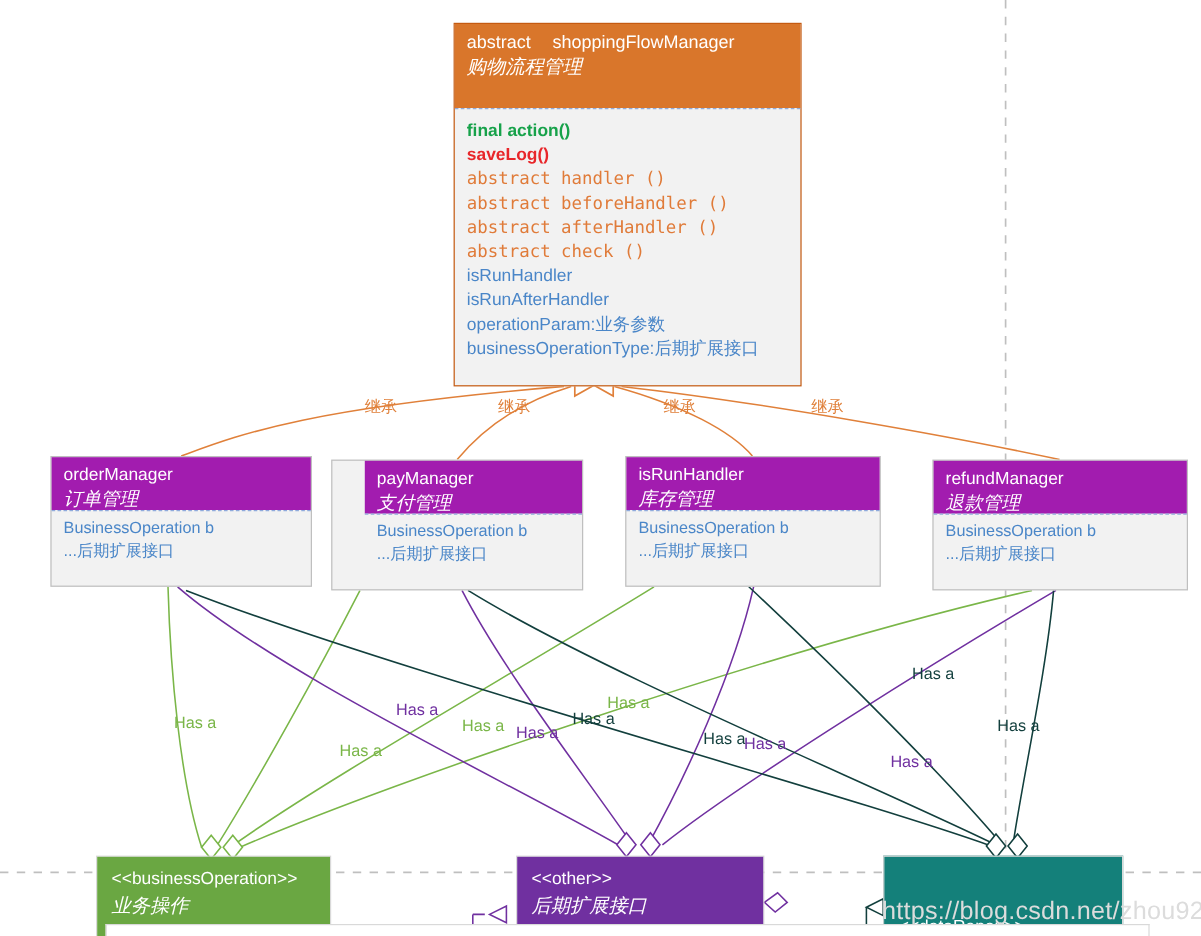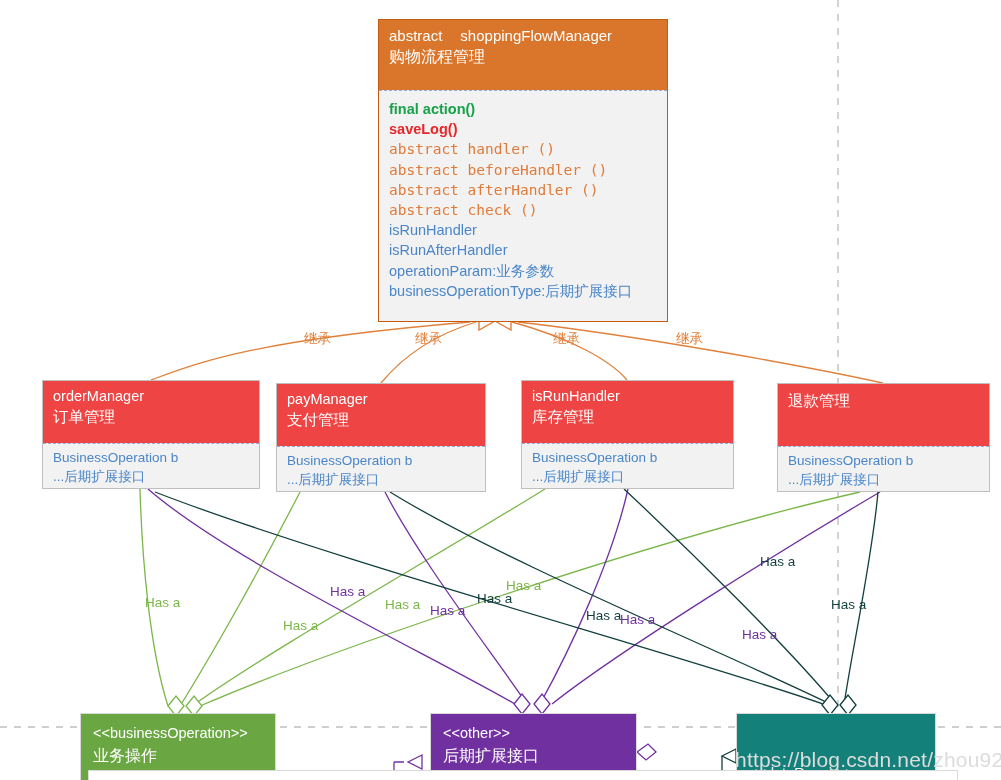--- a/index.html
+++ b/index.html
@@ -8,47 +8,47 @@
     width:1001px;height:780px;position:relative;overflow:hidden;
     font-family:"Liberation Sans","DejaVu Sans",sans-serif;
   }
   #canvas{position:absolute;left:0;top:0;width:1001px;height:780px;}
   svg.layer{position:absolute;left:0;top:0;width:1001px;height:780px;pointer-events:none;}
 
   
   .cbox{position:absolute;box-sizing:border-box;}
   .cbox .hdr{box-sizing:border-box;padding:6px 10px 5px 10px;}
   .cbox .hdr .l1{font-size:15px;line-height:20px;white-space:nowrap;}
-  .cbox .hdr .l2{font-size:16px;line-height:22px;white-space:nowrap;}
+  .cbox .hdr .l2{font-size:16px;line-height:22px;white-space:nowrap;font-style:italic;}
   .cbox .body{box-sizing:border-box;padding:6px 10px 6px 10px;}
   .cbox .body .r{font-size:14px;line-height:20px;white-space:nowrap;}
 
   
   #root-class{left:350px;top:19px;width:290px;height:303px;
      border:1px solid #c55a11;background:#f2f2f2;margin-left:28px;}
   #root-class .hdr{background:#d9762b;height:70px;border-bottom:none;}
   #root-class .hdr .l1,#root-class .hdr .l2{color:#ffffff;}
   #root-class .hdr .l1 .kw{margin-right:18px;}
   #root-class .body{border-top:1px dashed #8faadc;height:231px;padding-top:8px;}
   #root-class .body .r{font-size:14.5px;line-height:20.2px;}
   .m-green{color:#17a24a;font-weight:bold;}
   .m-red{color:#e8262a;font-weight:bold;}
   .m-orange{color:#e07b39;font-family:"DejaVu Sans Mono","Liberation Mono",monospace;font-size:13.5px;}
   .m-blue{color:#4a86c8;}
 
   
   .mgr{border:1px solid #bfbfbf;background:#f2f2f2;}
-  .mgr .hdr{background:#ef4444;height:62px;}
+  .mgr .hdr{background:#a21caf;height:44px;}
   .mgr .hdr .l1{color:#ffffff;font-size:14.5px;line-height:19px;}
   .mgr .hdr .l2{color:#ffffff;font-size:15.5px;line-height:21px;}
   .mgr .body{border-top:1px dashed #8faadc;height:48px;padding-top:4px;}
   .mgr .body .r{color:#4a86c8;font-size:13.5px;line-height:19px;}
 
   #mgr-order {left:42px; top:380px; width:218px; height:109px;}
-  #mgr-pay   {left:276px;top:383px; width:210px; height:109px;}
+  #mgr-pay   {left:276px;top:383px; width:210px; height:109px;padding-left:27px;}
   #mgr-store {left:521px;top:380px; width:213px; height:109px;}
   #mgr-refund{left:777px;top:383px; width:213px; height:109px;}
 
   
   .iface{border:1px solid #d9d9d9;}
   .iface .hdr{height:100%;padding:9px 12px 6px 12px;}
   .iface .hdr .l1{color:#ffffff;font-size:14.5px;line-height:21px;}
   .iface .hdr .l2{color:#ffffff;font-size:16px;line-height:24px;}
   #iface-bizop {left:80px; top:713px;width:196px;height:78px;background:#6aa742;}
   #iface-bizop .hdr{background:#6aa742;}
@@ -186,20 +186,21 @@
       <div class="l2">库存管理</div>
     </div>
     <div class="body">
       <div class="r">BusinessOperation  b</div>
       <div class="r">...后期扩展接口</div>
     </div>
   </div>
 
   <div class="cbox mgr" id="mgr-refund">
     <div class="hdr">
+      <div class="l1">refundManager</div>
       <div class="l2">退款管理</div>
     </div>
     <div class="body">
       <div class="r">BusinessOperation  b</div>
       <div class="r">...后期扩展接口</div>
     </div>
   </div>
 
   <div class="cbox iface" id="iface-bizop">
     <div class="hdr">

